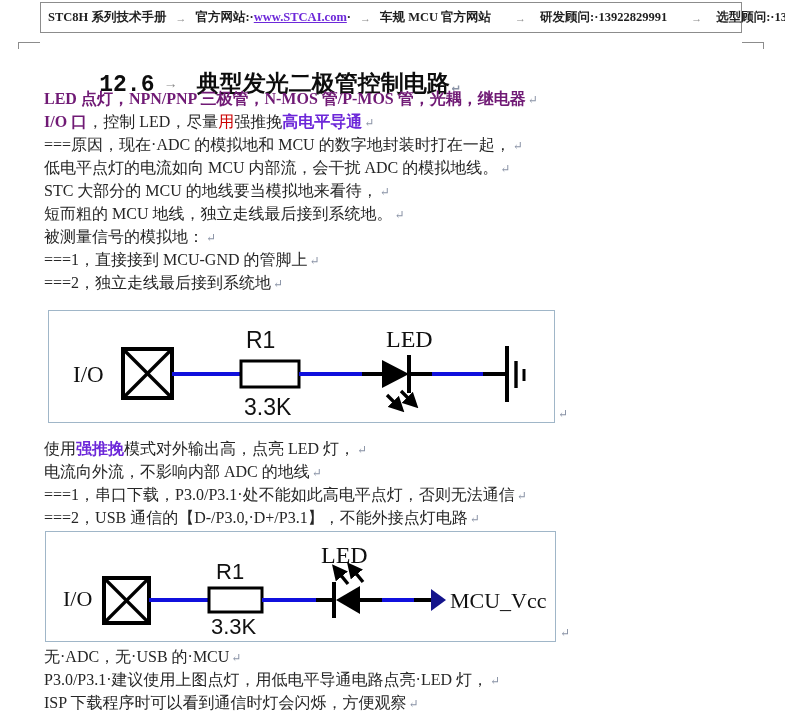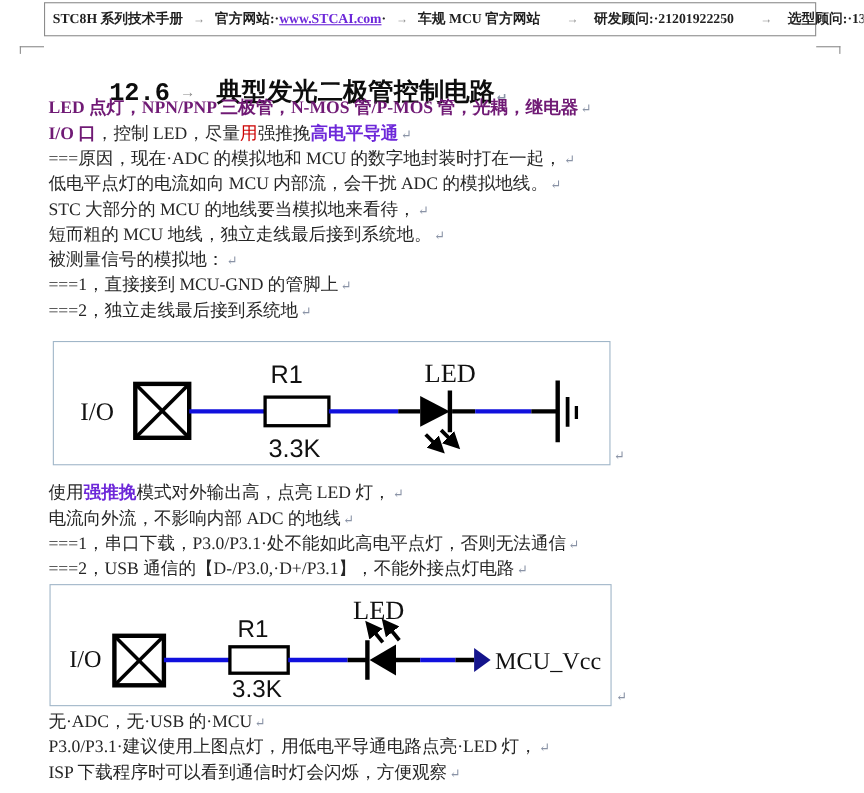--- a/index.html
+++ b/index.html
@@ -52,21 +52,21 @@
   .diagram svg{display:block;width:100%;height:100%;}
   .lbl-serif{font-family:"Liberation Serif","DejaVu Serif",serif;fill:#111;}
   .lbl-sans{font-family:"Liberation Sans","DejaVu Sans",sans-serif;fill:#111;}
 </style>
 </head>
 <body>
 
 <div class="page">
 
   <div class="header-box">
-    <span>STC8H 系列技术手册</span><span class="tab">→</span><span>官方网站:·</span><a>www.STCAI.com</a><span>·</span><span class="tab">→</span><span>车规 MCU 官方网站</span><span class="tab w">→</span><span>研发顾问:·21201922250</span><span class="tab w">→</span><span>选型顾问:·13922805190.</span>
+    <span>STC8H 系列技术手册</span><span class="tab">→</span><span>官方网站:·</span><a>www.STCAI.com</a><span>·</span><span class="tab">→</span><span>车规 MCU 官方网站</span><span class="tab w">→</span><span>研发顾问:·13922829991</span><span class="tab w">→</span><span>选型顾问:·13922805190.</span>
   </div>
 
   <div class="crop h" style="left:18px;"></div>
   <div class="crop v" style="left:18px;"></div>
   <div class="crop h" style="left:742px;"></div>
   <div class="crop v" style="left:763px;"></div>
 
   <div class="title">
     <span>12.6</span><span class="tab">→</span><span>典型发光二极管控制电路</span><span class="ret">↵</span>
   </div>

